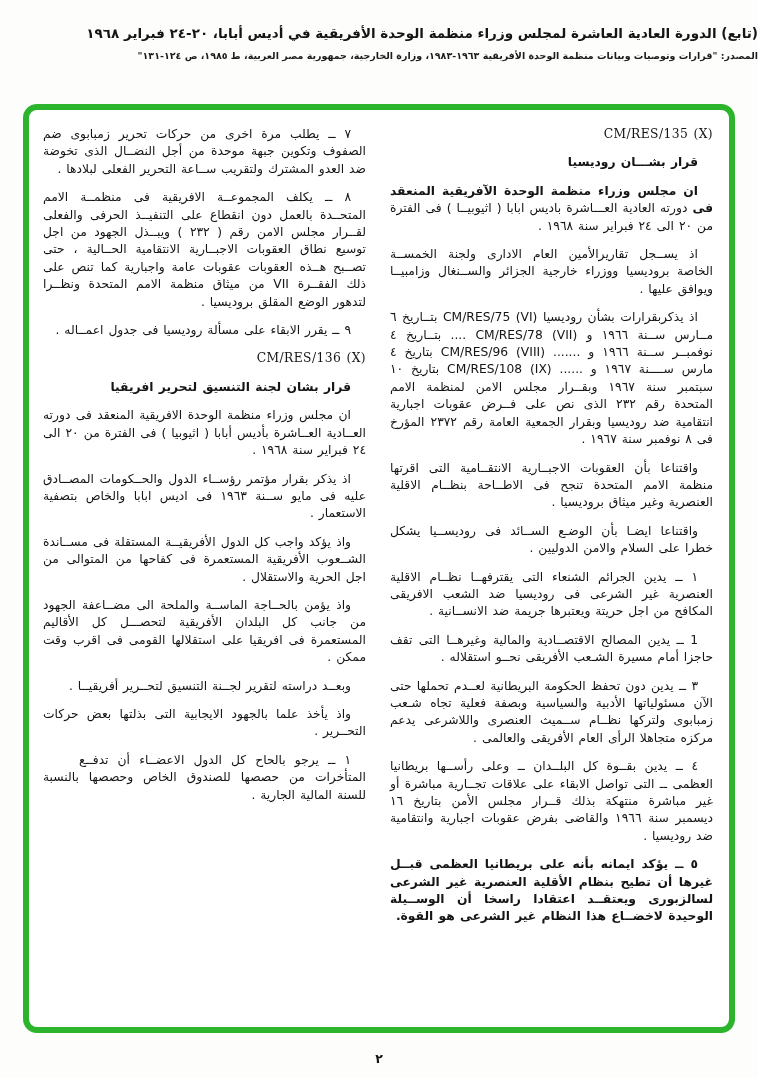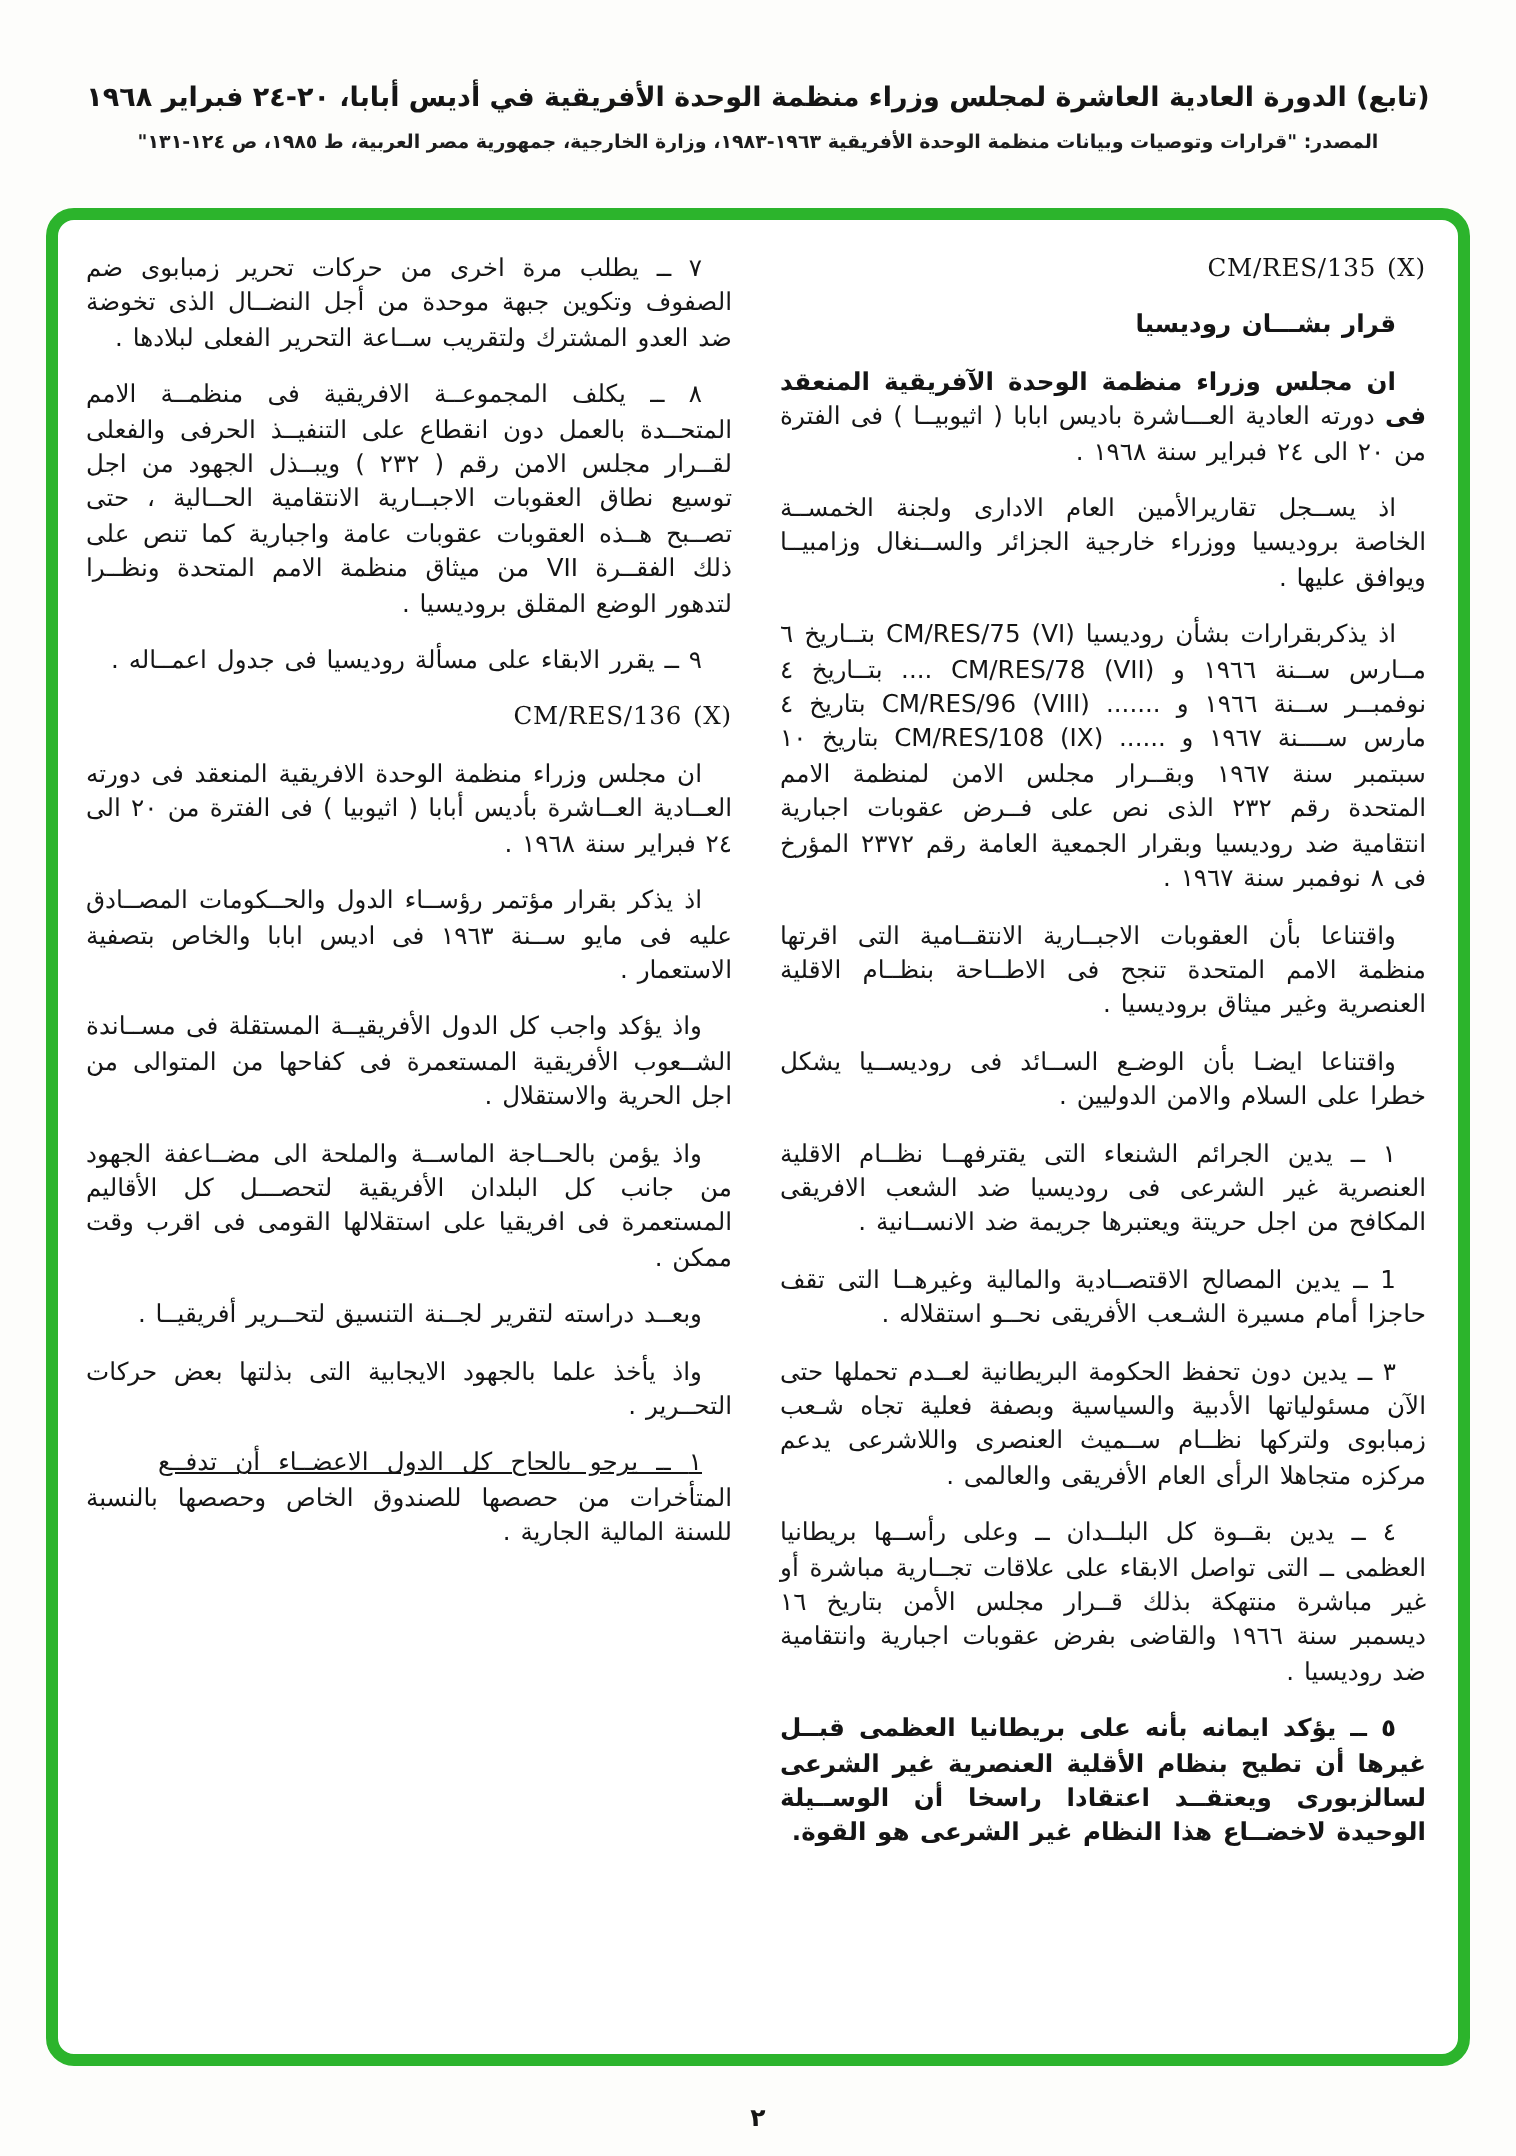--- a/index.html
+++ b/index.html
@@ -4,21 +4,21 @@
 <style>
   html,body{margin:0;padding:0;}
   body{
     width:758px;height:1078px;position:relative;
     background:#fdfdfb;color:#151515;
     font-family:"DejaVu Sans",sans-serif;
     overflow:hidden;
   }
   
   .page-header{
-    direction:rtl;text-align:center;padding-top:24px;margin-top:16px;
+    direction:rtl;text-align:right;padding-top:24px;
   }
   .hdr-line1{font-weight:bold;font-size:13.5px;letter-spacing:0;line-height:19px;}
   .hdr-line2{font-weight:bold;font-size:9.5px;margin-top:7px;color:#1c1c1c;}
   
   .frame{
     box-sizing:border-box;position:absolute;left:23px;top:104px;
     width:712px;height:929px;background:#ffffff;
     border:6px solid #2cb42c;border-radius:14px;
     padding:16px 16px 6px 14px;
   }
@@ -35,21 +35,21 @@
     direction:ltr;text-align:left;text-align-last:left;text-indent:0;
     font-family:"DejaVu Serif","Liberation Serif",serif;
     font-size:13px;letter-spacing:.4px;margin-bottom:13px;
   }
   .res-title{
     font-weight:bold;font-size:13.2px;
     text-align:center;text-align-last:center;text-indent:0;
     margin:4px 0 16px;
   }
   .lead-bold{font-weight:bold;}
-  .lead-underline{text-decoration:underline;margin-left:36px;}
+  .lead-underline{margin-left:36px;}
   .bold-para{font-weight:bold;}
   .gap-top{margin-top:20px;}
   
   .page-number{
     position:absolute;left:0;right:0;top:1051px;
     text-align:center;font-size:12.5px;font-weight:bold;
   }
 </style>
 </head>
 <body>
@@ -75,20 +75,21 @@
       <p>٣ ــ يدين دون تحفظ الحكومة البريطانية لعــدم تحملها حتى الآن مسئولياتها الأدبية والسياسية وبصفة فعلية تجاه شـعب زمبابوى ولتركها نظــام ســميث العنصرى واللاشرعى يدعم مركزه متجاهلا الرأى العام الأفريقى والعالمى .</p>
       <p>٤ ــ يدين بقــوة كل البلــدان ــ وعلى رأســها بريطانيا العظمى ــ التى تواصل الابقاء على علاقات تجــارية مباشرة أو غير مباشرة منتهكة بذلك قــرار مجلس الأمن بتاريخ ١٦ ديسمبر سنة ١٩٦٦ والقاضى بفرض عقوبات اجبارية وانتقامية ضد روديسيا .</p>
       <p class="bold-para">٥ ــ يؤكد ايمانه بأنه على بريطانيا العظمى قبــل غيرها أن تطيح بنظام الأقلية العنصرية غير الشرعى لسالزبورى ويعتقــد اعتقادا راسخا أن الوســيلة الوحيدة لاخضــاع هذا النظام غير الشرعى هو القوة.</p>
     </section>
 
     <section class="col">
       <p>٧ ــ يطلب مرة اخرى من حركات تحرير زمبابوى ضم الصفوف وتكوين جبهة موحدة من أجل النضــال الذى تخوضة ضد العدو المشترك ولتقريب ســاعة التحرير الفعلى لبلادها .</p>
       <p>٨ ــ يكلف المجموعــة الافريقية فى منظمــة الامم المتحــدة بالعمل دون انقطاع على التنفيــذ الحرفى والفعلى لقــرار مجلس الامن رقم ( ٢٣٢ ) ويبــذل الجهود من اجل توسيع نطاق العقوبات الاجبــارية الانتقامية الحــالية ، حتى تصــبح هــذه العقوبات عقوبات عامة واجبارية كما تنص على ذلك الفقــرة VII من ميثاق منظمة الامم المتحدة ونظــرا لتدهور الوضع المقلق بروديسيا .</p>
       <p>٩ ــ يقرر الابقاء على مسألة روديسيا فى جدول اعمــاله .</p>
       <p class="ref gap-top">CM/RES/136 (X)</p>
+      <p class="res-title">قرار بشان لجنة التنسيق لتحرير افريقيا</p>
       <p>ان مجلس وزراء منظمة الوحدة الافريقية المنعقد فى دورته العــادية العــاشرة بأديس أبابا ( اثيوبيا ) فى الفترة من ٢٠ الى ٢٤ فبراير سنة ١٩٦٨ .</p>
       <p>اذ يذكر بقرار مؤتمر رؤســاء الدول والحــكومات المصــادق عليه فى مايو ســنة ١٩٦٣ فى اديس ابابا والخاص بتصفية الاستعمار .</p>
       <p>واذ يؤكد واجب كل الدول الأفريقيــة المستقلة فى مســاندة الشــعوب الأفريقية المستعمرة فى كفاحها من المتوالى من اجل الحرية والاستقلال .</p>
       <p>واذ يؤمن بالحــاجة الماســة والملحة الى مضــاعفة الجهود من جانب كل البلدان الأفريقية لتحصـــل كل الأقاليم المستعمرة فى افريقيا على استقلالها القومى فى اقرب وقت ممكن .</p>
       <p>وبعــد دراسته لتقرير لجــنة التنسيق لتحــرير أفريقيــا .</p>
       <p>واذ يأخذ علما بالجهود الايجابية التى بذلتها بعض حركات التحــرير .</p>
       <p><span class="lead-underline">١ ــ يرجو بالحاح كل الدول الاعضــاء أن تدفــع</span> <span>المتأخرات من حصصها للصندوق الخاص وحصصها بالنسبة للسنة المالية الجارية .</span></p>
     </section>
 
   </div>

